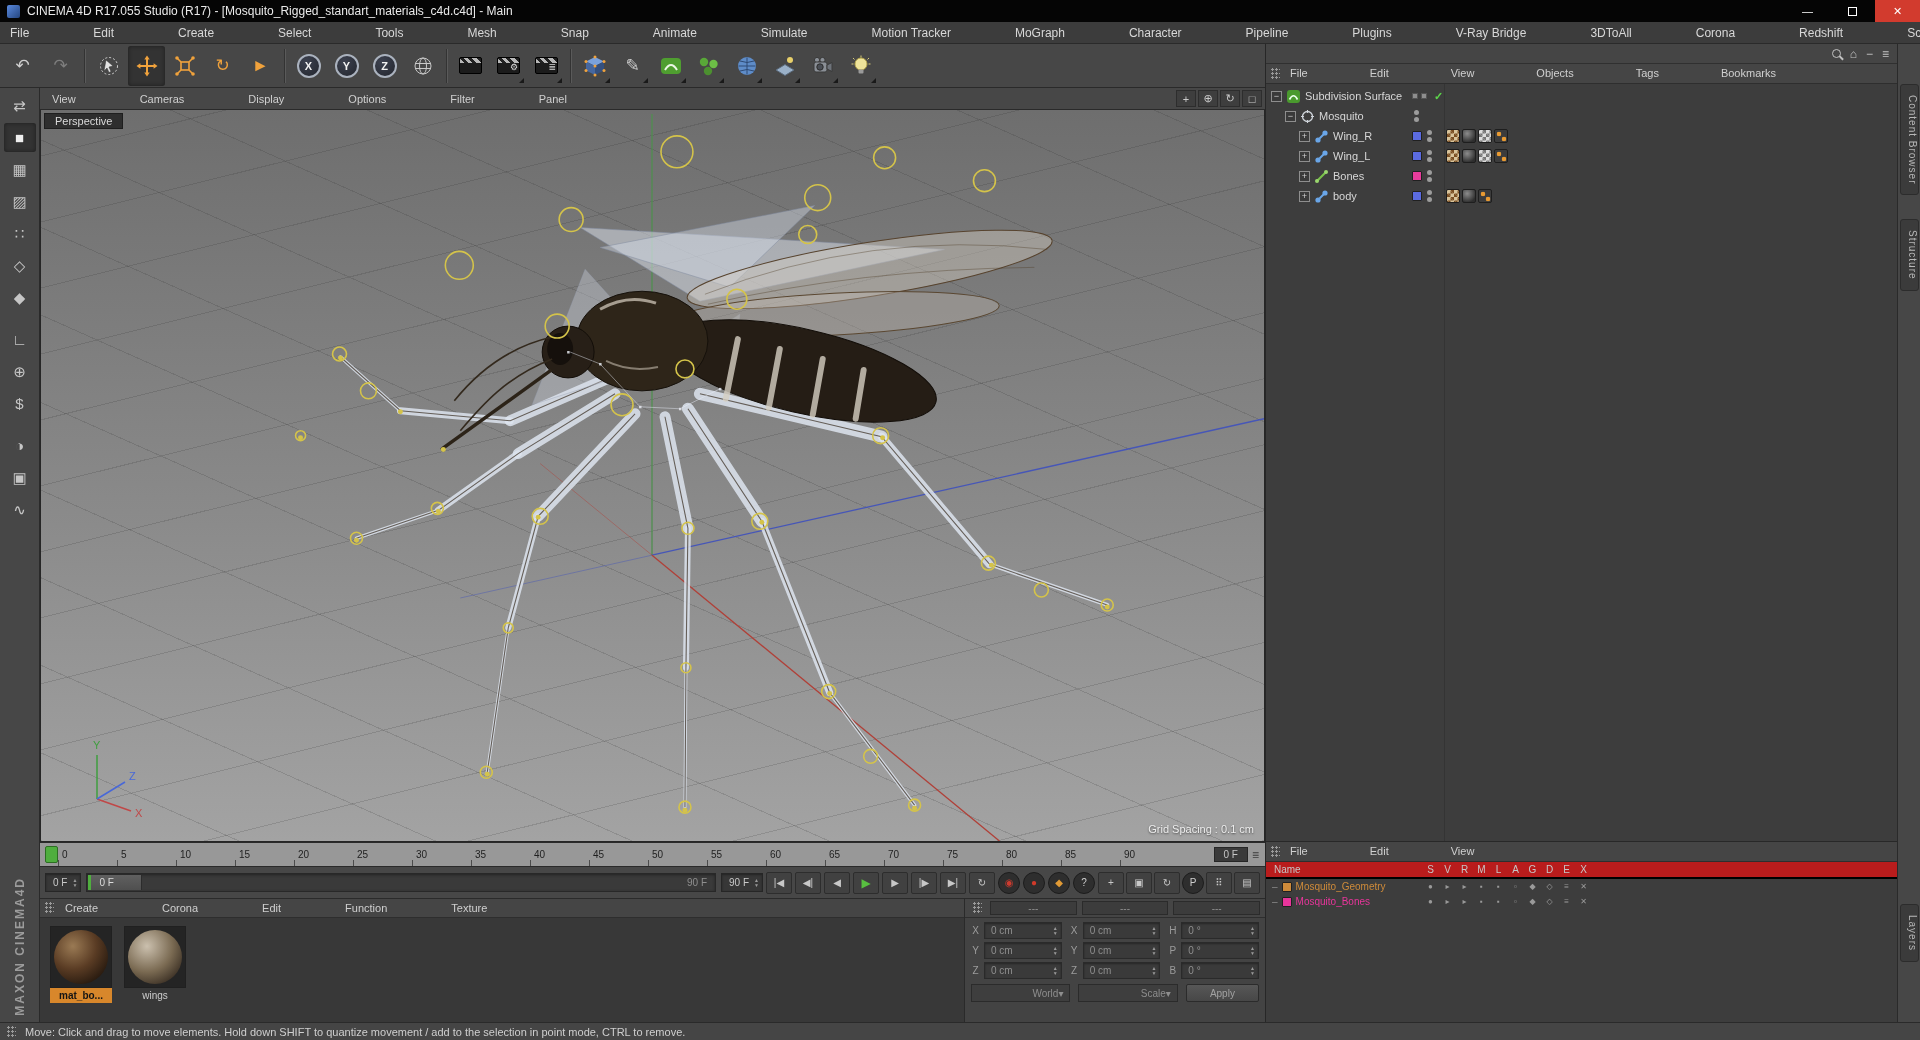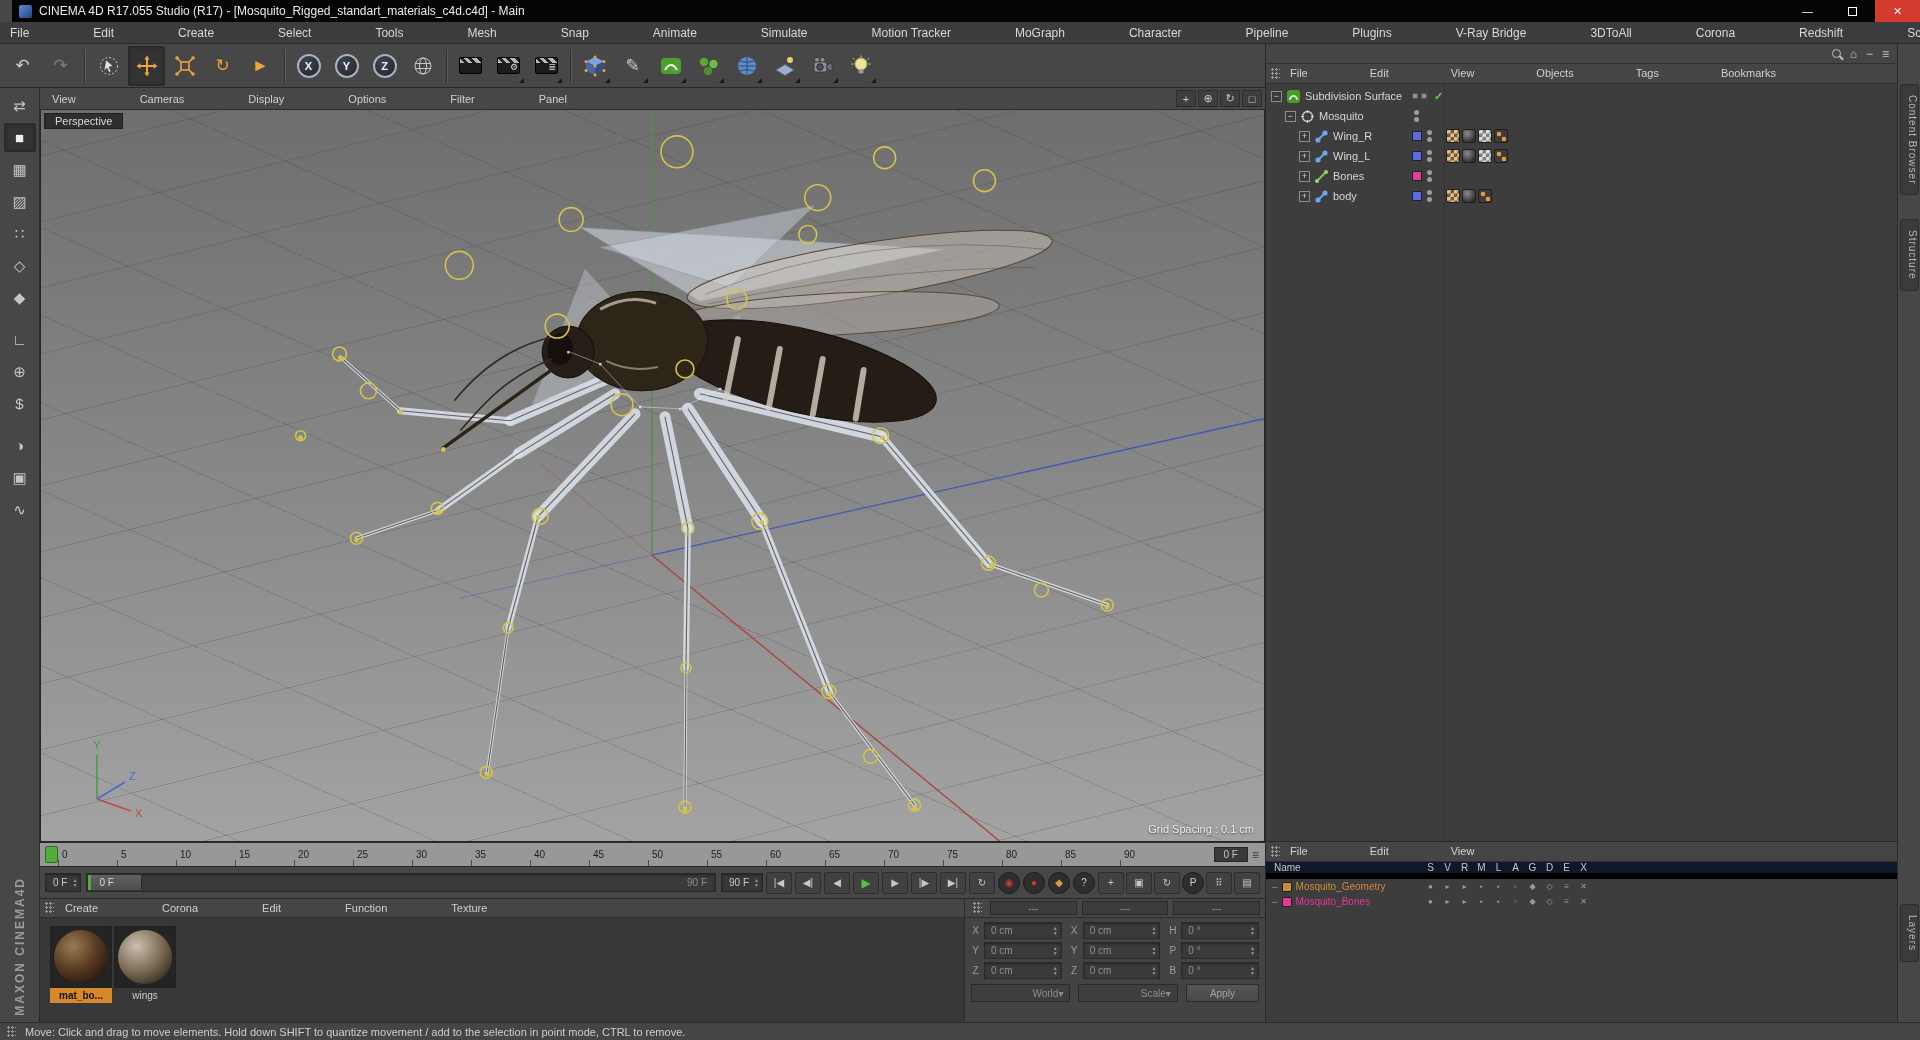--- a/index.html
+++ b/index.html
@@ -4,21 +4,21 @@
 <style>
   *{margin:0;padding:0;box-sizing:border-box;}
   html,body{width:1920px;height:1040px;overflow:hidden;background:#303030;}
   #app{position:relative;width:1920px;height:1040px;font-family:"Liberation Sans",sans-serif;
        color:#d4d4d4;font-size:12px;user-select:none;background:#474747;}
   .grip{width:9px;height:12px;margin:0 3px;flex:none;
         background-image:radial-gradient(circle at 1.5px 1.5px,#9a9a9a 1px,transparent 1.4px);
         background-size:4px 4px;}
   .mitem{padding:0 8px;line-height:20px;white-space:nowrap;}
   
-  .titlebar{position:absolute;top:0;left:12px;right:0;height:22px;background:#050505;display:flex;align-items:center;}
+  .titlebar{position:absolute;top:0;left:0;right:0;height:22px;background:#050505;display:flex;align-items:center;}
   .appicon{width:13px;height:13px;margin:0 7px;border-radius:2px;background:linear-gradient(135deg,#5a8ade,#24457e);}
   .title{font-size:12px;color:#eaeaea;}
   .wbtns{margin-left:auto;display:flex;height:100%;}
   .wbtn{width:45px;height:100%;display:flex;align-items:center;justify-content:center;color:#fff;font-size:11px;}
   .maxbox{width:9px;height:9px;border:1px solid #fff;display:inline-block;}
   
   .menubar{position:absolute;top:22px;left:0;right:0;height:22px;background:#3c3c3c;border-bottom:1px solid #2a2a2a;
            display:flex;align-items:center;font-size:12px;color:#d8d8d8;padding-left:2px;}
   .menuitems{display:flex;align-items:center;gap:48px;}
   .layoutbox{margin-left:auto;display:flex;align-items:center;gap:5px;padding-right:8px;color:#c4c4c4;font-size:11px;}
@@ -96,21 +96,21 @@
   .cbtn{width:22px;height:22px;border-radius:50%;background:#2e2e2e;border:1px solid #1c1c1c;display:flex;
         align-items:center;justify-content:center;font-size:10px;flex:none;color:#cfcfcf;}
   .cbtn.rec{color:#cc3b2f;} .cbtn.auto{color:#d03a2a;} .cbtn.key{color:#e09a35;}
   .minict{display:flex;gap:2px;margin-left:auto;}
   
   .bottompanels{height:124px;display:flex;border-top:1px solid #2a2a2a;background:#3c3c3c;}
   .materials{width:925px;border-right:1px solid #2a2a2a;display:flex;flex-direction:column;flex:none;}
   .phead{height:19px;background:#454545;border-bottom:1px solid #2e2e2e;display:flex;align-items:center;
         font-size:11px;color:#cfcfcf;padding-left:2px;}
   .phead .mitem{padding:0 8px;line-height:18px;}
-  .matbody{flex:1;background:#383838;display:flex;gap:0;padding:8px 10px;}
+  .matbody{flex:1;background:#383838;display:flex;gap:10px;padding:8px 10px;}
   .mat{display:flex;flex-direction:column;width:64px;}
   .mthumb{width:62px;height:62px;border:1px solid #202020;background:#242424;position:relative;}
   .mthumb::before{content:"";position:absolute;inset:3px;border-radius:50%;}
   .mthumb.s1::before{background:radial-gradient(circle at 35% 30%,#9a7a54 0%,#5a3c24 45%,#1c120a 88%);}
   .mthumb.s2::before{background:radial-gradient(circle at 35% 30%,#cbc0ae 0%,#7a6a52 50%,#2a2018 90%);}
   .mlabel{height:15px;font-size:10px;display:flex;align-items:center;justify-content:center;color:#cdcdcd;width:62px;overflow:hidden;}
   .mlabel.sel{color:#141414;font-weight:bold;}
   .coords{flex:1;display:flex;flex-direction:column;background:#434343;}
   .chead{height:19px;background:#454545;border-bottom:1px solid #2e2e2e;display:flex;gap:5px;align-items:center;padding:0 5px;}
   .chcell{flex:1;height:14px;background:#3c3c3c;border:1px solid #2b2b2b;color:#8e8e8e;font-size:10px;
@@ -156,21 +156,21 @@
   .tag.tex2{background-image:linear-gradient(45deg,#777 25%,transparent 25%,transparent 75%,#777 75%),
         linear-gradient(45deg,#777 25%,#ddd 25%,#ddd 75%,#777 75%);
         background-size:7px 7px;background-position:0 0,3.5px 3.5px;}
   .tag.ball{background:radial-gradient(circle at 35% 30%,#8c8c8c,#2e2e2e 78%);}
   .tag.wdots{background-color:#3c3c3c;background-image:
         radial-gradient(circle at 4px 4px,#e89a32 2px,transparent 2.6px),
         radial-gradient(circle at 9px 9px,#e89a32 2px,transparent 2.6px);}
   .minisq{width:6px;height:6px;background:#8e8e8e;border:1px solid #555;flex:none;}
   .gcheck{color:#5cd44a;font-size:11px;font-weight:bold;margin-left:4px;}
   .omlower{flex:1;display:flex;flex-direction:column;background:#3d3d3d;}
-  .lmheader{height:17px;background:#0f172a;border-bottom:6px solid #000000;display:flex;align-items:center;
+  .lmheader{height:17px;background:#b91c1c;border-bottom:2px solid #000000;display:flex;align-items:center;
         font-size:10px;color:#c6c6c6;position:relative;padding-left:8px;}
   .lmcells{position:absolute;left:156px;top:0;bottom:0;display:flex;align-items:center;}
   .lmcells span{width:17px;text-align:center;display:inline-block;}
   .lrow{height:15px;position:relative;display:flex;align-items:center;font-size:10px;color:#cfcfcf;padding-left:6px;gap:4px;}
   .lrow .lmcells span{color:#9a9a9a;font-size:8px;}
   .ldash{color:#8a8a8a;}
   
   .rightstrip{position:absolute;top:44px;right:0;width:23px;bottom:18px;background:#474747;border-left:1px solid #2a2a2a;}
   .vtab{position:absolute;left:2px;width:19px;background:#3b3b3b;border:1px solid #2c2c2c;border-radius:3px;
         color:#b8b8b8;font-size:10px;writing-mode:vertical-rl;text-align:center;padding:10px 0;letter-spacing:1px;}

